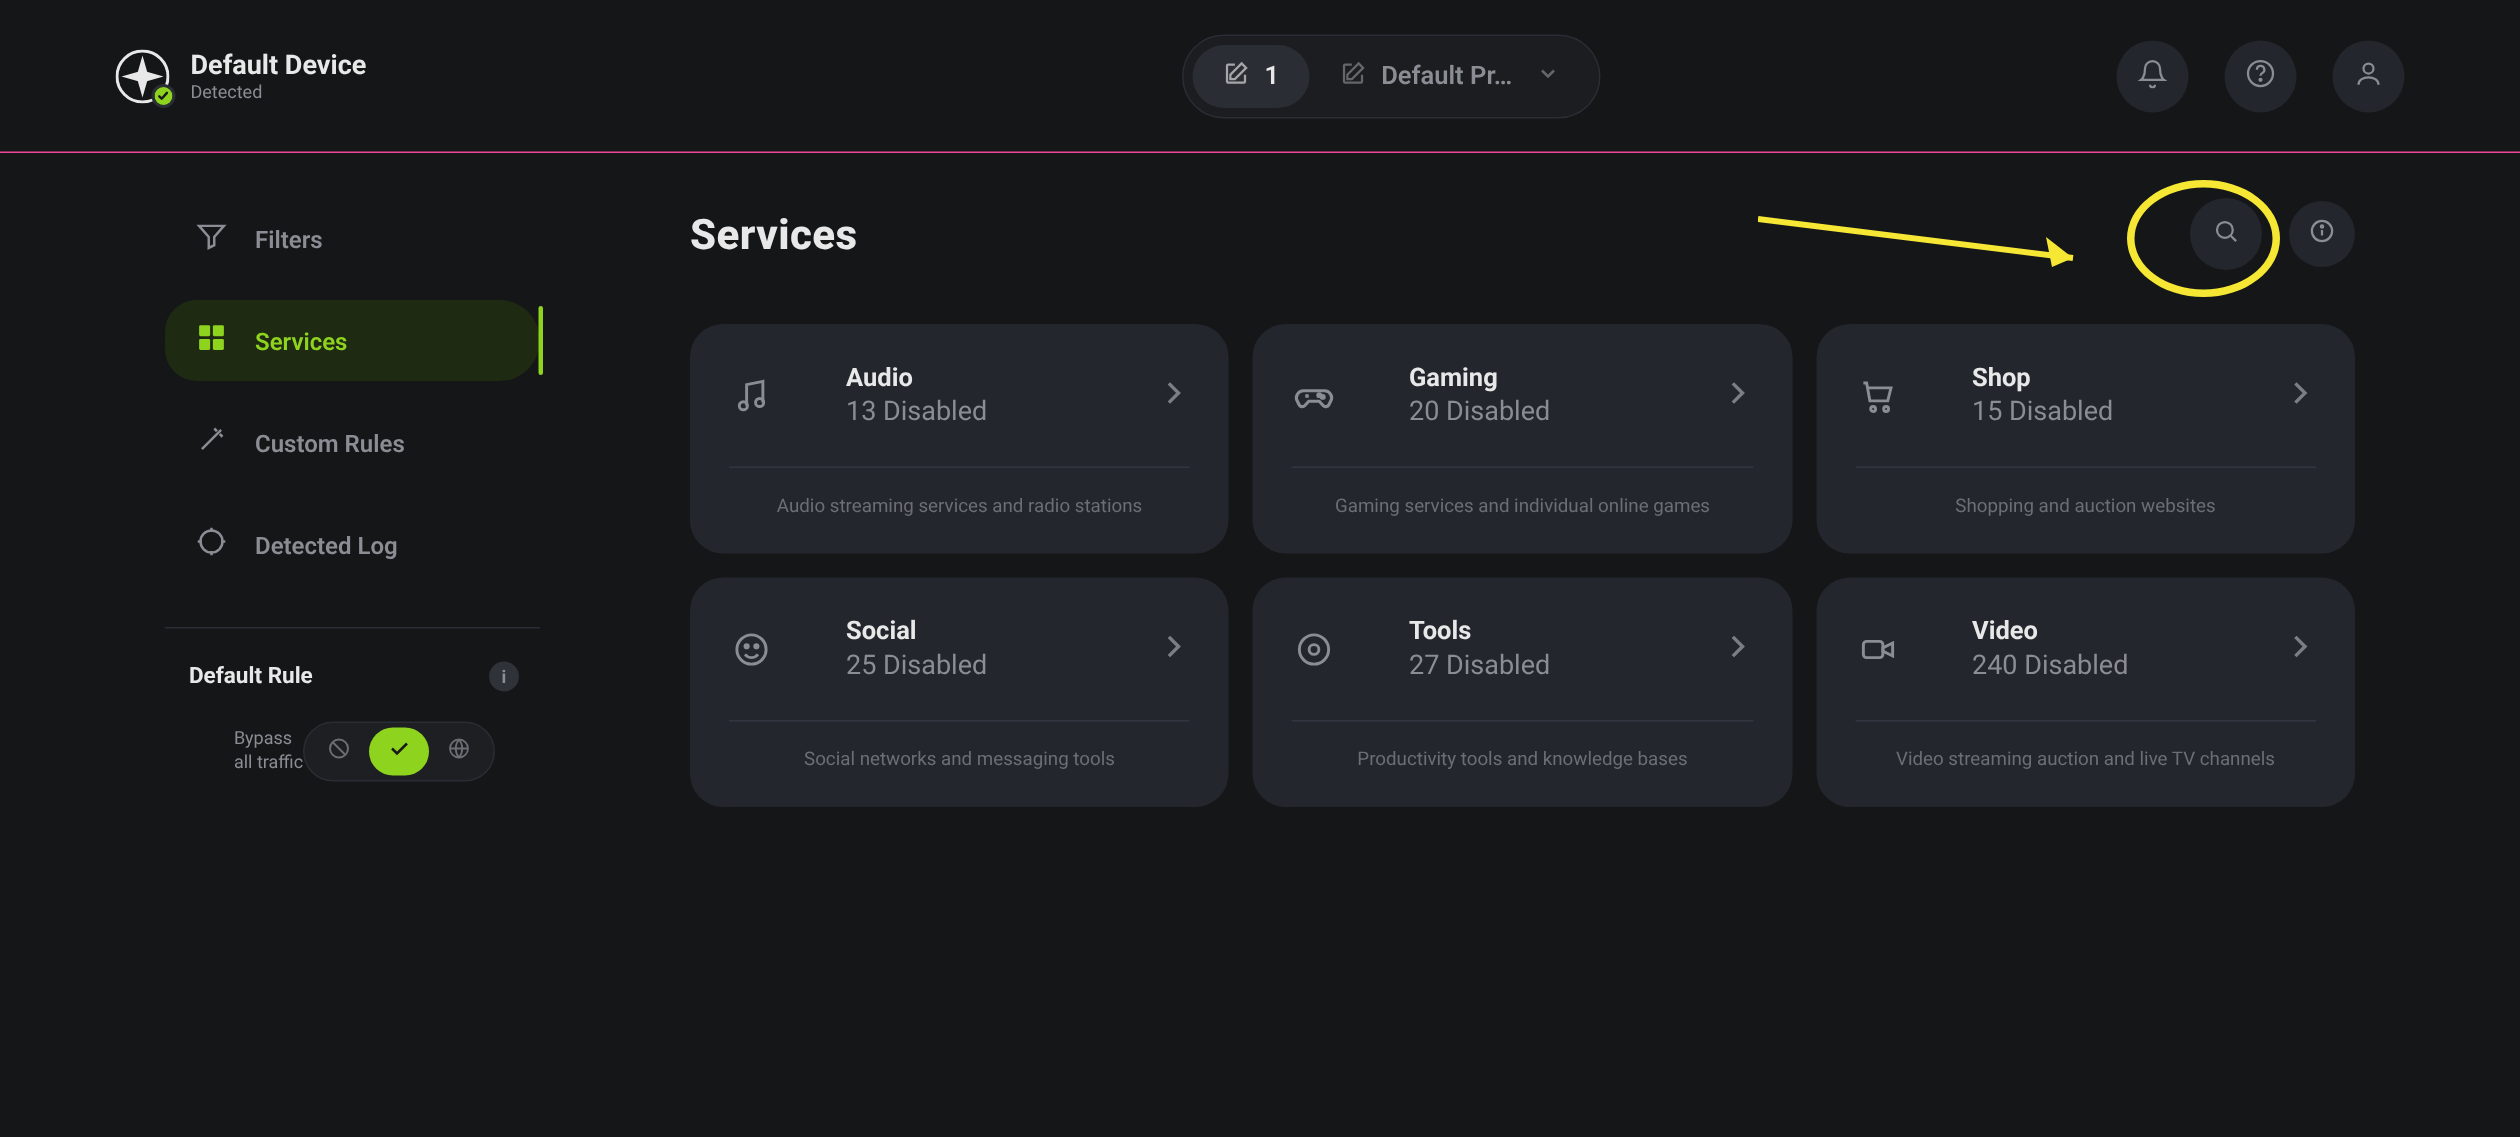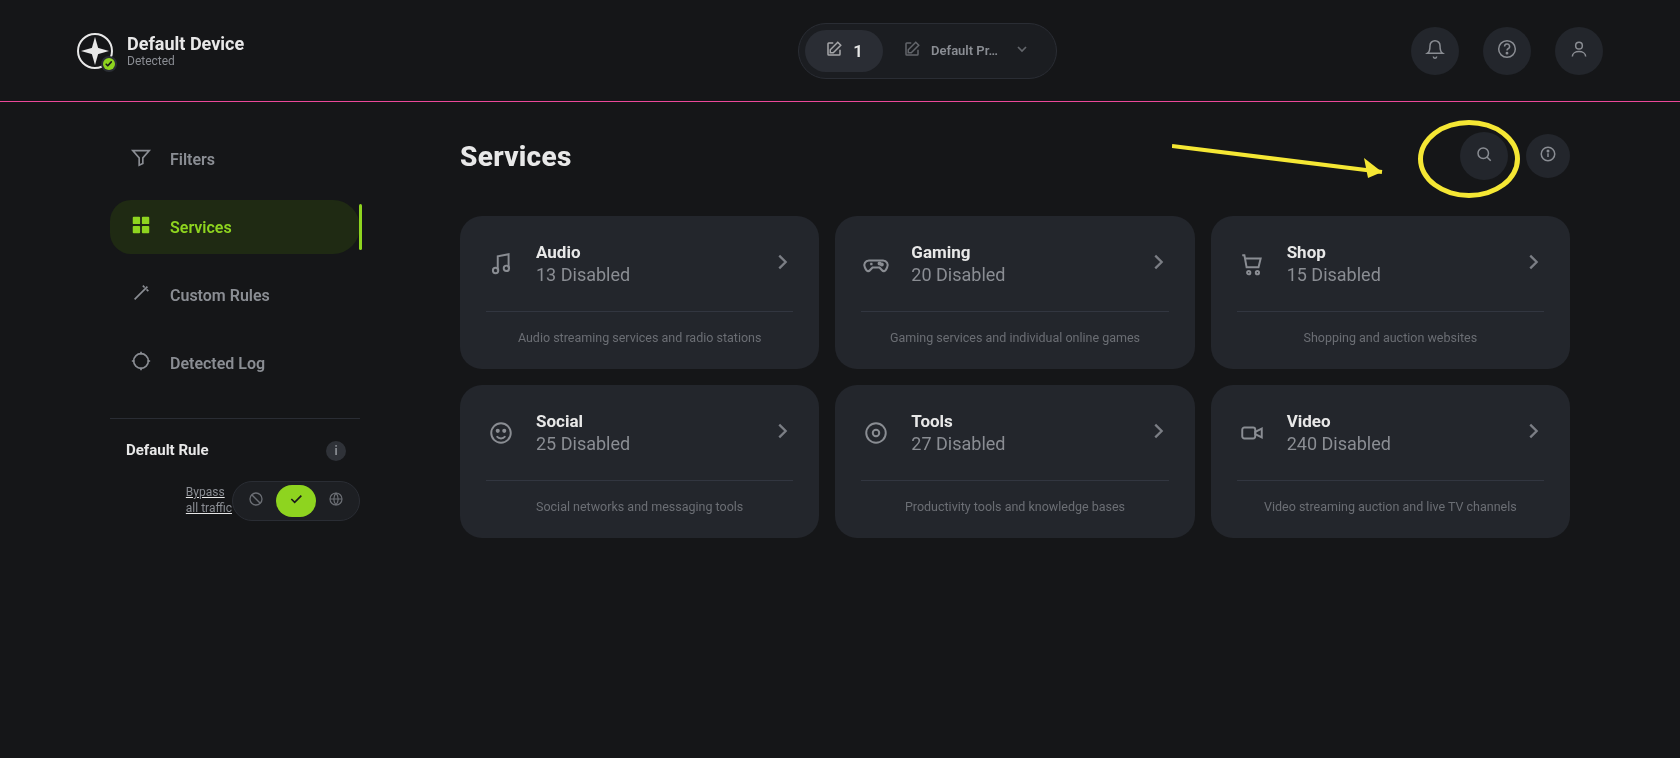--- a/index.html
+++ b/index.html
@@ -142,23 +142,22 @@
     display:flex;
     justify-content:space-between;
     font-weight:700;
     color: var(--text);
     font-size:15px;
     padding: 0 14px 0 16px;
   }
   .rule-row {
     display:flex;
     align-items:center;
-    justify-content:flex-end;
+    justify-content:center;
     padding: 20px 0 0 16px;
-    text-decoration: underline;
   }
   .rule-label { font-size:12px; color: var(--text-dim); line-height:1.3; }
   .tri-toggle {
     display:flex;
     background:#1d1f23;
     border:1px solid #2a2d34;
     border-radius:40px;
     padding:3px;
   }
   .tri-seg {
@@ -211,21 +210,21 @@
     align-items:center;
     gap: 20px;
     padding-bottom: 26px;
     border-bottom: 1px solid #323640;
   }
   .card-icon {
     width: 30px; height:30px;
     color: var(--text-dim);
     display:grid; place-items:center;
   }
-  .card-text { flex:1; }
+  .card-text { flex:1;margin-left:28px; }
   .card-title { font-weight:700; font-size:17px; }
   .card-sub { font-size:18px; color: var(--text-dim); margin-top:2px;}
   .card-chev { color: #7b7e85; }
   .card-desc {
     text-align:center;
     font-size:12.5px;
     color: var(--text-dimmer);
     padding: 18px 8px 4px;
   }
   .info-icon-sm {
@@ -274,21 +273,21 @@
       </span>
       <span style="font-size:17px;">1</span>
     </div>
     <div class="pill-seg">
       <span>
         <svg width="18" height="18" viewBox="0 0 24 24" fill="none" stroke="currentColor" stroke-width="2">
             <path d="M11 4H5a1 1 0 0 0-1 1v14a1 1 0 0 0 1 1h14a1 1 0 0 0 1-1v-6"></path>
             <path d="M17 3l4 4L11 17H7v-4z"></path>
           </svg>
       </span>
-      <span class="label" style="font-size:13px;">Default Pr…</span>
+      <span class="label" style="font-size:17px;">Default Pr…</span>
       <span class="chev">
         <svg width="16" height="16" viewBox="0 0 24 24" fill="none" stroke="currentColor" stroke-width="2.5">
             <path d="M6 9l6 6 6-6"></path>
           </svg>
       </span>
     </div>
   </div>
 
   <div class="header-actions">
     <div class="icon-btn">

